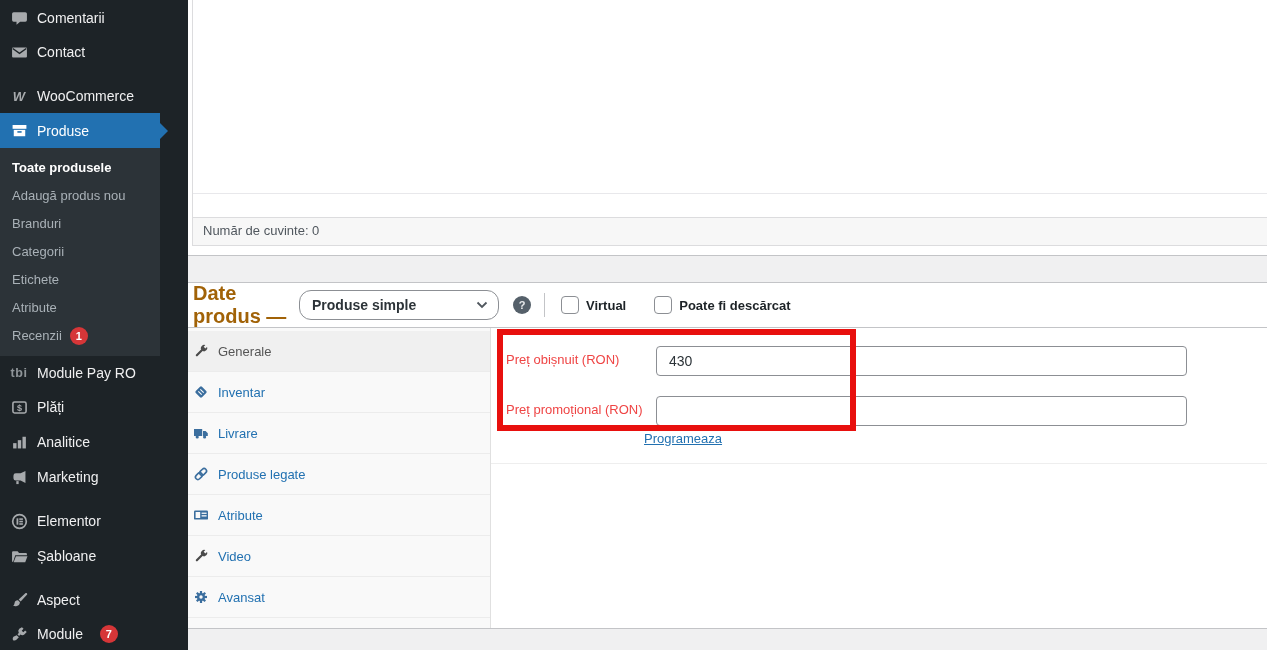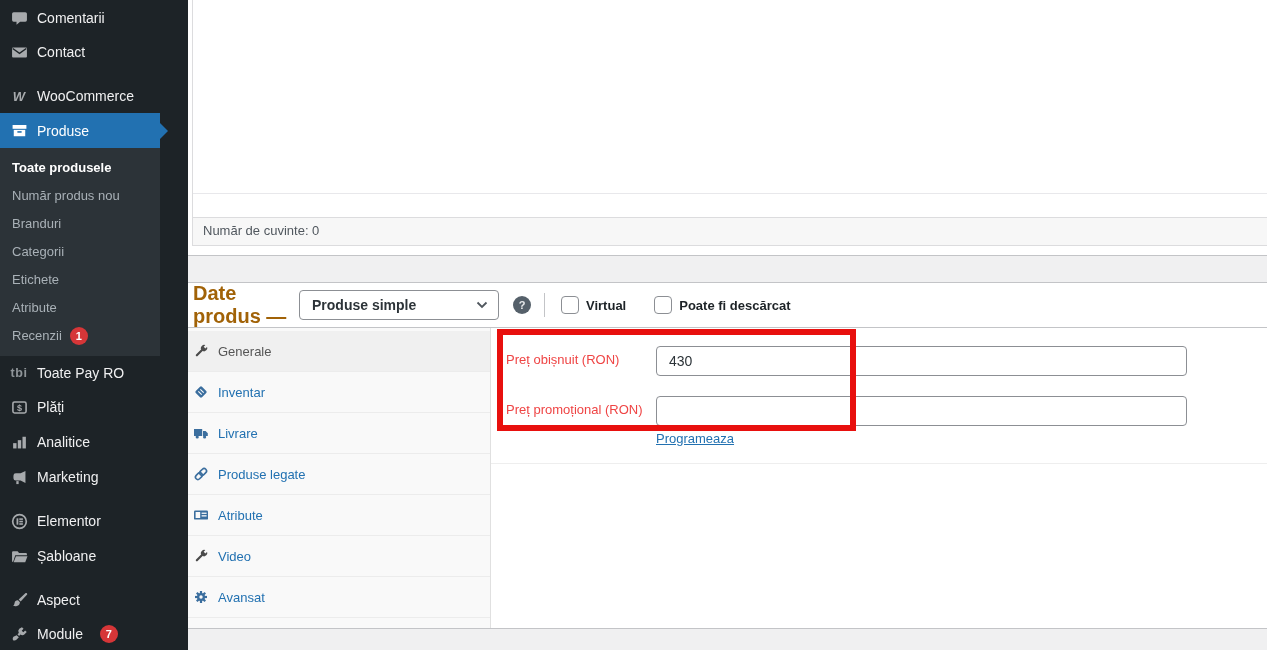--- a/index.html
+++ b/index.html
@@ -36,21 +36,21 @@
   .ed-canvas{flex:1;background:#fff;}
   .ed-statusbar{height:23px;border-top:1px solid #e8e8eb;background:#fff;flex:none;}
   .ed-wordcount{height:27px;border-top:1px solid #dcdcde;background:#f7f7f7;flex:none;
                 font-size:13px;color:#50575e;line-height:26px;padding-left:10px;}
 
   
   .pb-data{left:20px;top:282px;width:1110px;height:347px;}
   .pd-header{height:44px;border-bottom:1px solid #c3c4c7;display:flex;align-items:center;
              padding:0 12px;box-sizing:content-box;}
   .pd-title{font-size:20px;font-weight:bold;color:#a16207;width:106px;flex:none;}
-  .selectbox{width:200px;height:30px;border:1px solid #8c8f94;border-radius:4px;background:#fff;
+  .selectbox{width:200px;height:30px;border:1px solid #8c8f94;border-radius:12px;background:#fff;
              display:flex;align-items:center;justify-content:space-between;box-sizing:border-box;
              padding:0 10px 0 12px;font-size:14px;font-weight:600;color:#2c3338;cursor:pointer;flex:none;}
   .helptip{width:18px;height:18px;border-radius:50%;background:#55606a;color:#e8eaec;font-size:11px;
            font-weight:bold;display:flex;align-items:center;justify-content:center;margin-left:14px;flex:none;cursor:pointer;}
   .vdiv{width:1px;height:24px;background:#c3c4c7;margin-left:13px;flex:none;}
   .cbwrap{display:flex;align-items:center;flex:none;}
   .cbox{width:16px;height:16px;border:1px solid #8c8f94;border-radius:4px;background:#fff;flex:none;cursor:pointer;}
   .cblabel{font-size:13px;font-weight:bold;color:#1d2327;margin-left:7px;cursor:pointer;}
 
   .pd-body{position:absolute;top:45px;left:0;right:0;bottom:0;display:flex;}
@@ -59,21 +59,21 @@
        border-bottom:1px solid #ececec;font-size:13px;color:#2271b1;cursor:pointer;}
   .tab .tic{width:17px;height:17px;flex:none;display:flex;align-items:center;justify-content:center;}
   .tab .tic svg{width:16px;height:16px;display:block;}
   .tab.active{background:#f0f0f0;color:#555;}
 
   .panel{flex:1;position:relative;background:#fff;}
   .flabel{position:absolute;left:15px;font-size:13px;color:#ef4444;line-height:16px;}
   .finput{position:absolute;left:165px;width:531px;height:30px;border:1px solid #8c8f94;border-radius:4px;
           box-sizing:border-box;font-size:14px;color:#2c3338;padding:0 12px;outline:none;
           font-family:"Liberation Sans","DejaVu Sans",sans-serif;background:#fff;}
-  .schedlink{position:absolute;left:165px;top:103px;font-size:13px;color:#2271b1;text-decoration:underline;cursor:pointer;}
+  .schedlink{position:absolute;left:153px;top:103px;font-size:13px;color:#2271b1;text-decoration:underline;cursor:pointer;}
   .hsep{position:absolute;left:0;right:0;top:135px;height:1px;background:#eeeeee;}
 
   
   .redbox{position:absolute;left:497px;top:329px;width:359px;height:102px;border:6px solid #e8100e;
           box-sizing:border-box;z-index:30;pointer-events:none;}
 </style>
 </head>
 <body>
 
 <div class="screen">
@@ -259,21 +259,21 @@
       </span>
       <span>Produse</span>
       <span class="arrow"></span>
     </div>
 
     <div class="submenu">
       <div class="smi current">
           <span>Toate produsele</span>
         </div>
       <div class="smi">
-          <span>Număr produs nou</span>
+          <span>Adaugă produs nou</span>
         </div>
       <div class="smi">
           <span>Branduri</span>
         </div>
       <div class="smi">
           <span>Categorii</span>
         </div>
       <div class="smi">
           <span>Etichete</span>
         </div>
@@ -283,21 +283,21 @@
       <div class="smi">
         <span>Recenzii</span>
         <span class="badge">1</span>
       </div>
     </div>
 
     <div class="mi" style="top:356px;">
       <span class="ic">
           <span class="tbitxt">tbi</span>
         </span>
-      <span>Toate Pay RO</span>
+      <span>Module Pay RO</span>
     </div>
 
     <div class="mi" style="top:390px;">
       <span class="ic">
         <svg viewBox="0 0 16 16">
             <rect x="1.8" y="2.8" width="12.4" height="10.4" rx="1.6" fill="none" stroke="#a7aaad" stroke-width="1.5"></rect>
             <text x="8" y="11" font-size="8.5" font-weight="bold" fill="#a7aaad" text-anchor="middle" font-family="Liberation Sans,sans-serif">$</text>
           </svg>
       </span>
       <span>Plăți</span>

